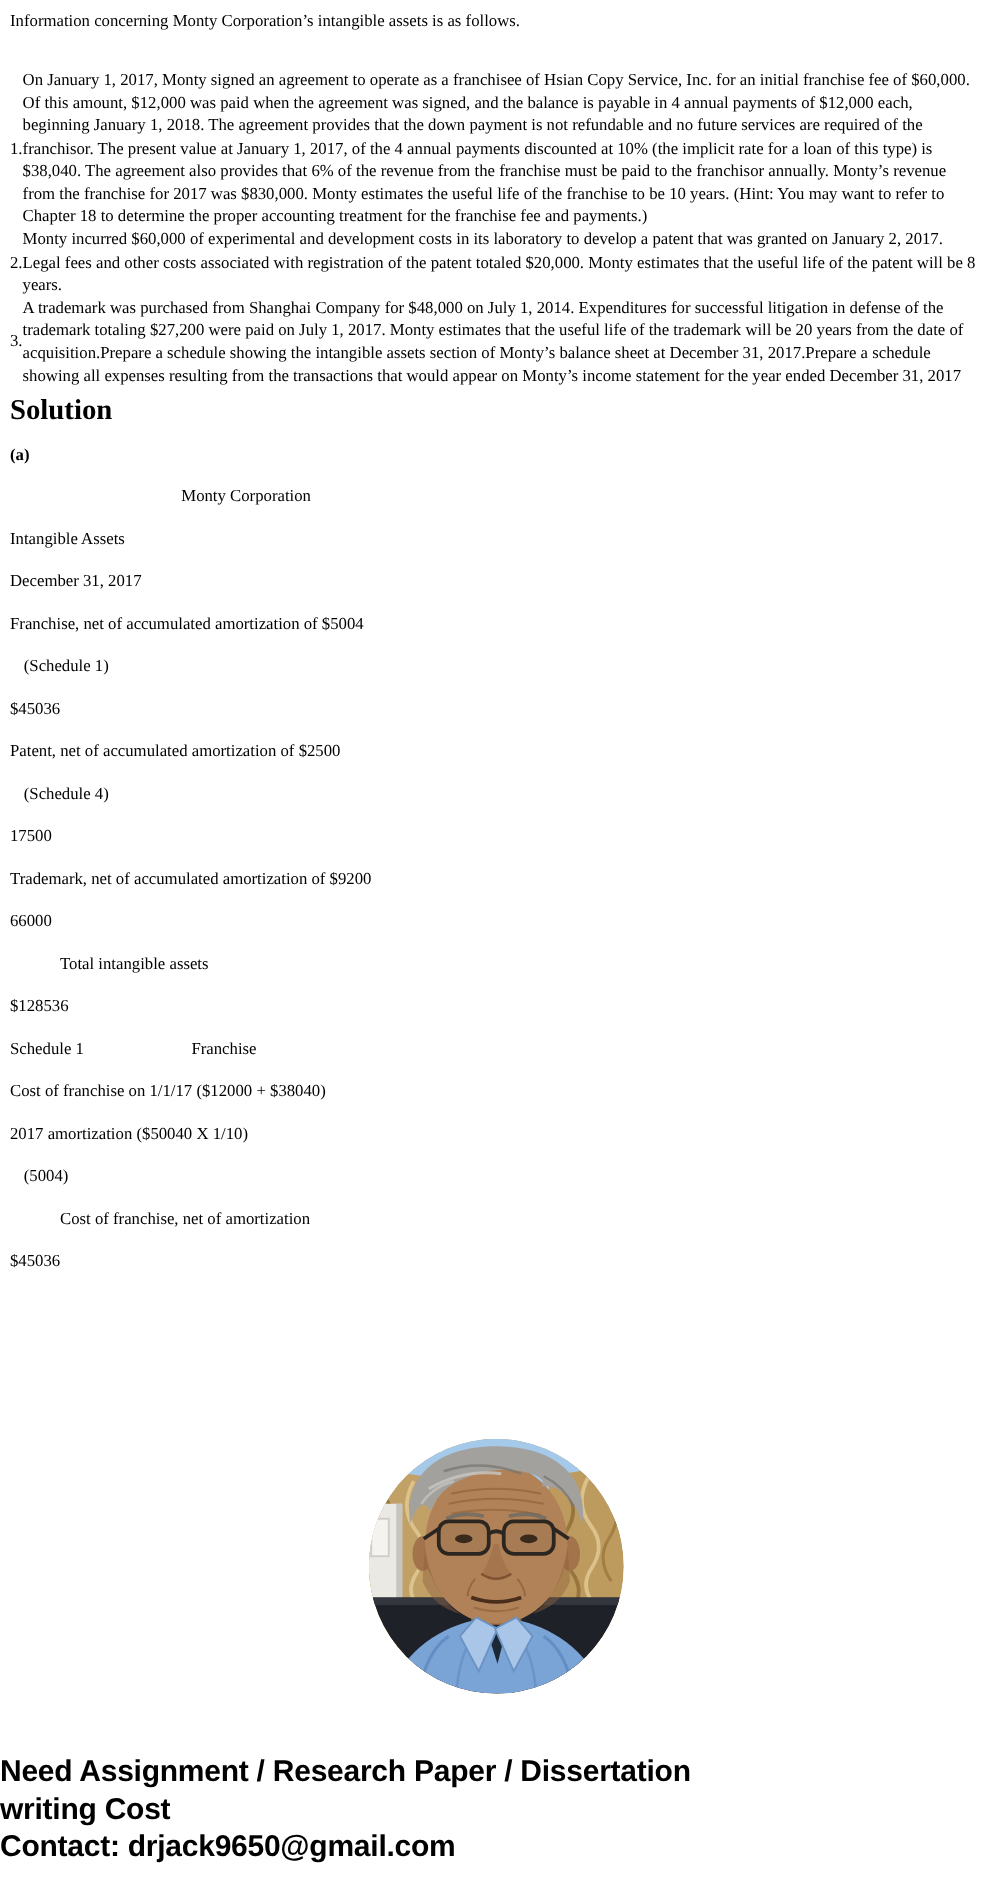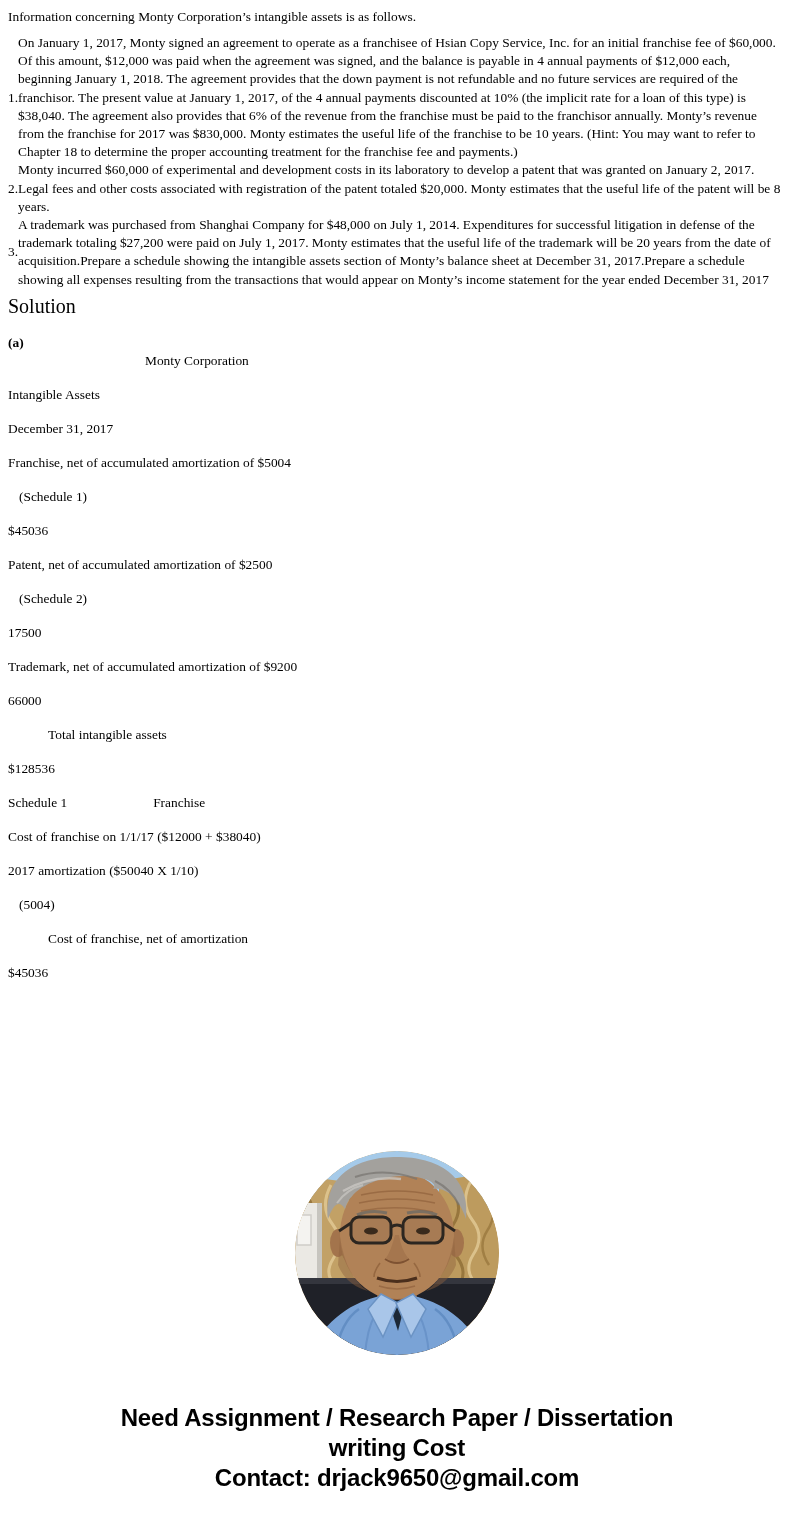--- a/index.html
+++ b/index.html
@@ -11,38 +11,37 @@
     overflow: hidden;
     font-family: "Liberation Serif", serif;
     font-size: 13.4px;
     color: #000;
   }
   .doc {
     height: 1121px;
     overflow: hidden;
     padding: 8px 8px 0 8px;
   }
-  .intro { line-height: 18px; margin-bottom: 8px; }
+  .intro { line-height: 18px; margin-bottom: 29px; }
   .qlist { list-style: none; }
   .qitem { display: flex; align-items: center; }
   .qnum  { flex: 0 0 10px; line-height: 18.2px; }
   .qtext { flex: 1 1 auto; line-height: 18.2px; }
   .hint  { }
-  .sol-heading { font-weight: normal; font-size: 20px; line-height: 23px; margin-top: 6px; }
+  .sol-heading { font-weight: bold; font-size: 23px; line-height: 23px; margin-top: 6px; }
   .sol-a { font-weight: bold; line-height: 18px; margin-top: 16px; }
-  .company { line-height: 18px; margin-bottom: 16px; padding-left: 137px; }
+  .company { line-height: 18px; margin-top: 15px; margin-bottom: 16px; padding-left: 137px; }
   .sline { font-weight: normal; line-height: 18px; margin-bottom: 16px; }
   .ind1 { padding-left: 11px; }
   .ind2 { padding-left: 40px; }
   .sched-title { margin-left: 86px; }
   .photo-wrap { margin-top: 30px; display: flex; justify-content: center; }
   .avatar { width: 204px; height: 204px; border-radius: 50%; overflow: hidden; display: block; }
   .footer {
     margin-top: 48px;
-    text-align: center;
     font-family: "Liberation Sans", sans-serif;
     font-weight: bold;
     font-size: 24px;
     line-height: 30px;
     letter-spacing: -0.2px;
   }
 </style>
 </head>
 <body>
 
@@ -67,21 +66,21 @@
   <div class="sol-heading">Solution</div>
   <div class="sol-a">(a)</div>
   <div class="company">Monty Corporation</div>
 
   <div class="sline">Intangible Assets</div>
   <div class="sline">December 31, 2017</div>
   <div class="sline">Franchise, net of accumulated amortization of $5004</div>
   <div class="sline ind1">(Schedule 1)</div>
   <div class="sline">$45036</div>
   <div class="sline">Patent, net of accumulated amortization of $2500</div>
-  <div class="sline ind1">(Schedule 2)</div>
+  <div class="sline ind1">(Schedule 4)</div>
   <div class="sline">17500</div>
   <div class="sline">Trademark, net of accumulated amortization of $9200</div>
   <div class="sline">66000</div>
   <div class="sline ind2">Total intangible assets</div>
   <div class="sline">$128536</div>
   <div class="sline"><span>Schedule 1</span><span class="sched-title">Franchise</span></div>
   <div class="sline">Cost of franchise on 1/1/17 ($12000 + $38040)</div>
   <div class="sline">2017 amortization ($50040 X 1/10)</div>
   <div class="sline ind1">(5004)</div>
   <div class="sline ind2">Cost of franchise, net of amortization</div>

